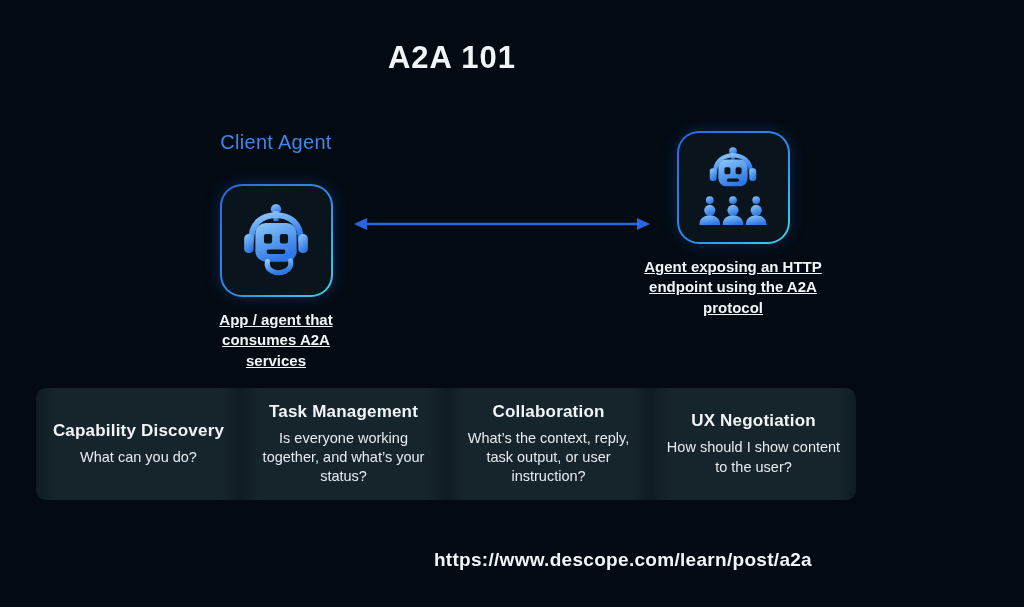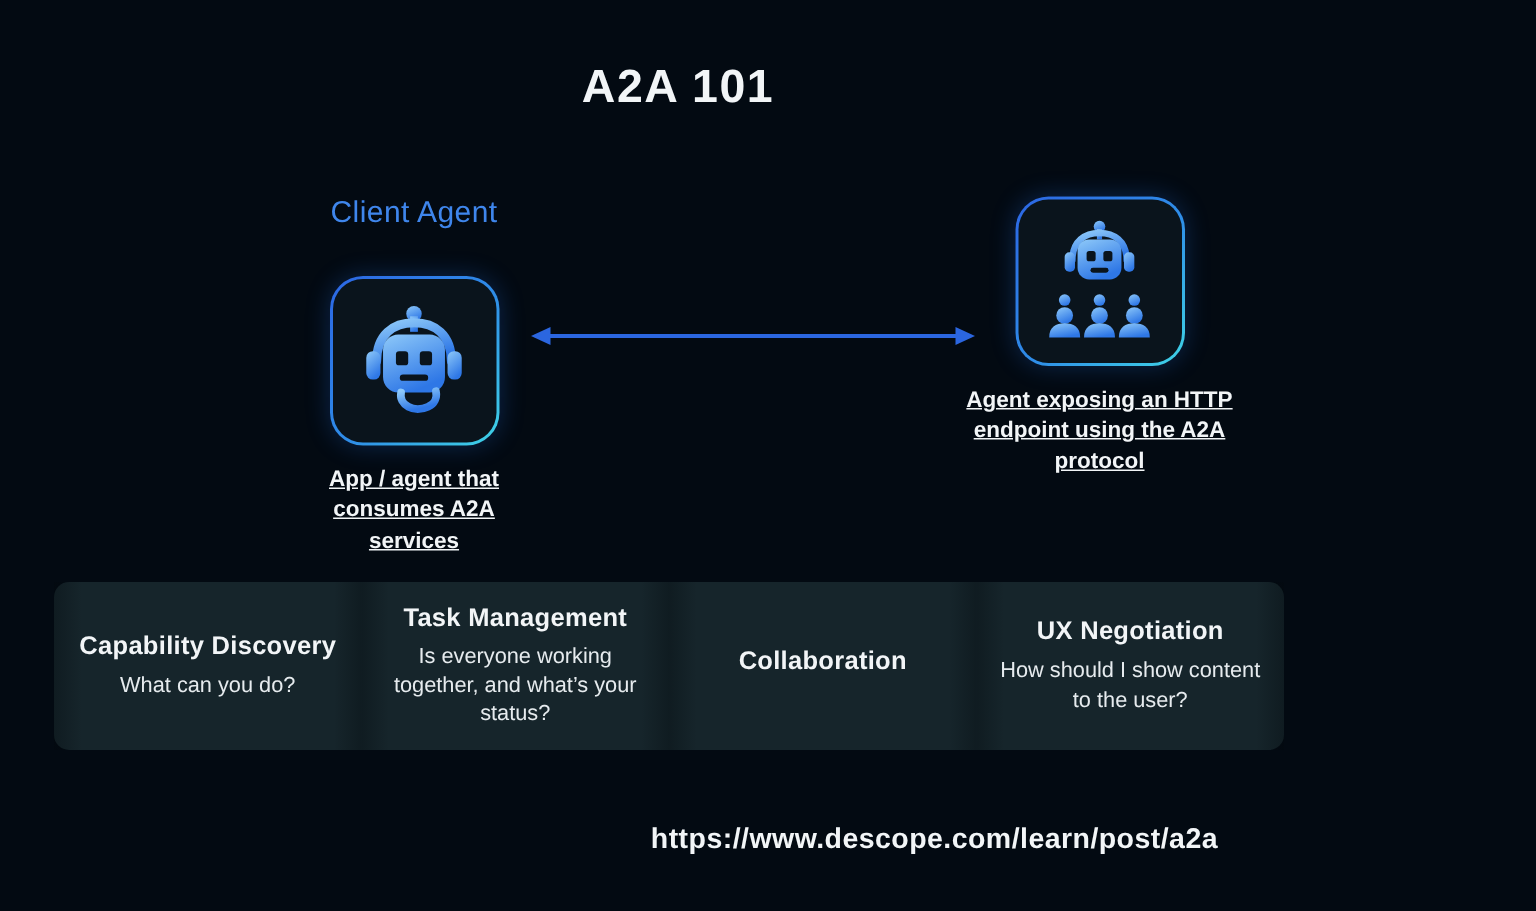--- a/index.html
+++ b/index.html
@@ -155,20 +155,21 @@
     <div class="feature">
       <div class="feature-title">Capability Discovery</div>
       <div class="feature-desc">What can you do?</div>
     </div>
     <div class="feature">
       <div class="feature-title">Task Management</div>
       <div class="feature-desc">Is everyone working together, and what’s your status?</div>
     </div>
     <div class="feature">
       <div class="feature-title">Collaboration</div>
+      <div class="feature-desc">What’s the context, reply, task output, or user instruction?</div>
     </div>
     <div class="feature">
       <div class="feature-title">UX Negotiation</div>
       <div class="feature-desc">How should I show content to the user?</div>
     </div>
   </div>
 
   <div class="footer-url">https://www.descope.com/learn/post/a2a</div>
 
 </div>

